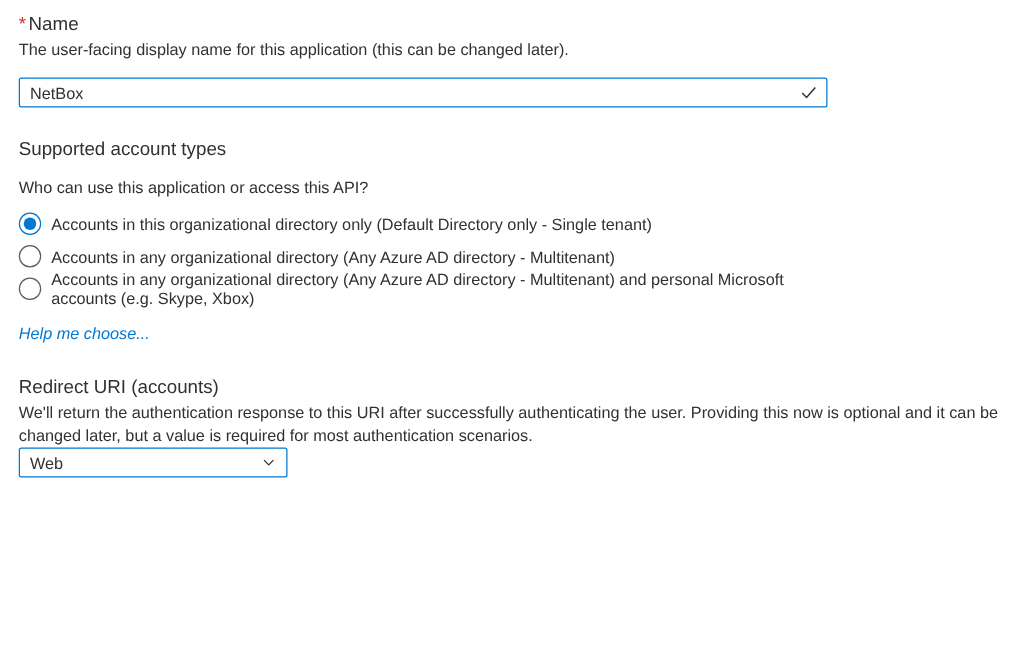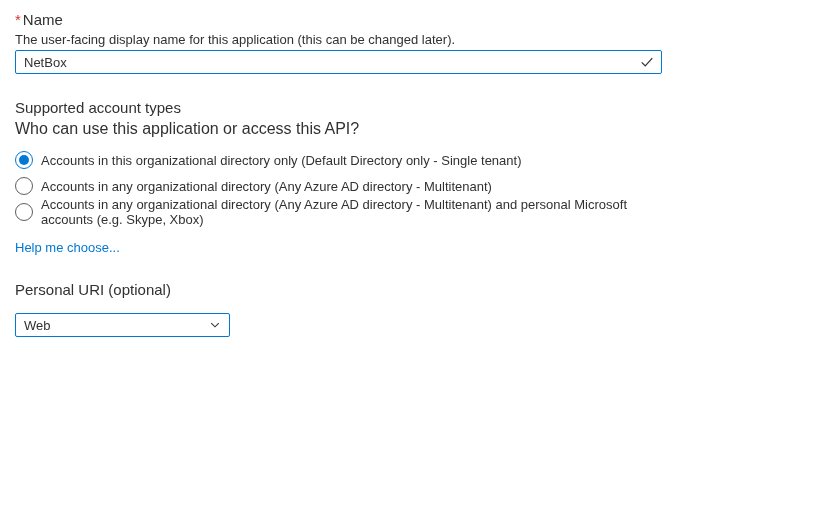--- a/index.html
+++ b/index.html
@@ -7,51 +7,51 @@
   body { font-family: "Liberation Sans", sans-serif; color: #323130; }
   .page { padding: 10px 15px; width: 677px; }
 
   .section-title { font-size: 15px; font-weight: 400; color: #323130; line-height: 20px; }
   .required { color: #d13438; margin-right: 2px; }
 
   .desc { font-size: 13px; color: #323130; line-height: 19px; }
   .desc.mt { margin-top: 0; }
 
   
-  .input-wrap { position: relative; margin-top: 1px; }
+  .input-wrap { position: relative; margin-top: 13px; }
   .text-input {
     width: 100%; height: 24px; border: 1px solid #0078d4; border-radius: 2px;
     font-family: "Liberation Sans", sans-serif; font-size: 13px; color: #323130;
     padding: 0 28px 0 8px; outline: none; background: #fff;
   }
   .check-icon { position: absolute; right: 8px; top: 5px; width: 14px; height: 14px; }
   .check-icon svg { display: block; }
 
   
   .gap-lg { margin-top: 24px; }
-  .question { margin-top: 2px; font-size: 16px; }
+  .question { margin-top: 12px; font-size: 13px; }
 
   
   .radios { margin-top: 9px; }
   .radio-row { display: flex; align-items: center; height: 26px; cursor: pointer; }
   .radio {
     width: 18px; height: 18px; border: 1px solid #605e5c; border-radius: 50%;
     flex: 0 0 18px; position: relative; background: #fff;
   }
   .radio.selected { border-color: #0078d4; }
   .radio.selected::after {
     content: ""; position: absolute; left: 3px; top: 3px; width: 10px; height: 10px;
     border-radius: 50%; background: #0078d4;
   }
   .radio-label { font-size: 13px; margin-left: 8px; color: #323130; }
 
-  .help-link { display: inline-block; margin-top: 15px; font-size: 13px; color: #0078d4; text-decoration: none; }
+  .help-link { display: inline-block; margin-top: 15px; font-size: 13px; color: #0078d4; text-decoration: none; font-style: italic; }
 
   
-  .controls { display: flex; margin-top: 13px; align-items: center; }
+  .controls { display: flex; margin-top: 0; align-items: center; }
   .dropdown {
     width: 215px; height: 24px; border: 1px solid #0078d4; border-radius: 2px;
     display: flex; align-items: center; justify-content: space-between;
     padding: 0 8px; font-size: 13px; color: #323130; cursor: pointer; background: #fff;
   }
   .chevron-icon { width: 12px; height: 12px; }
   .uri-wrap { position: relative; margin-left: 10px; width: 425px; }
   .uri-wrap .text-input { width: 100%; }
 </style>
 </head>
@@ -88,21 +88,22 @@
     </label>
     <label class="radio-row">
       <span class="radio"></span>
       <span class="radio-label">Accounts in any organizational directory (Any Azure AD directory - Multitenant) and personal Microsoft accounts (e.g. Skype, Xbox)</span>
     </label>
   </div>
 
   <a class="help-link" href="#">Help me choose...</a>
 
   
-  <div class="section-title gap-lg">Personal URI (optional)</div>
+  <div class="section-title gap-lg">Redirect URI (accounts)</div>
+  <div class="desc mt" style="width: 800px;">We'll return the authentication response to this URI after successfully authenticating the user. Providing this now is optional and it can be changed later, but a value is required for most authentication scenarios.</div>
 
   <div class="controls">
     <div class="dropdown">
       <span>Web</span>
       <span class="chevron-icon">
         <svg viewBox="0 0 16 16" width="12" height="12">
             <path d="M3 5.5 L8 10.5 L13 5.5" fill="none" stroke="#323130" stroke-width="1.4"></path>
           </svg>
       </span>
     </div>

